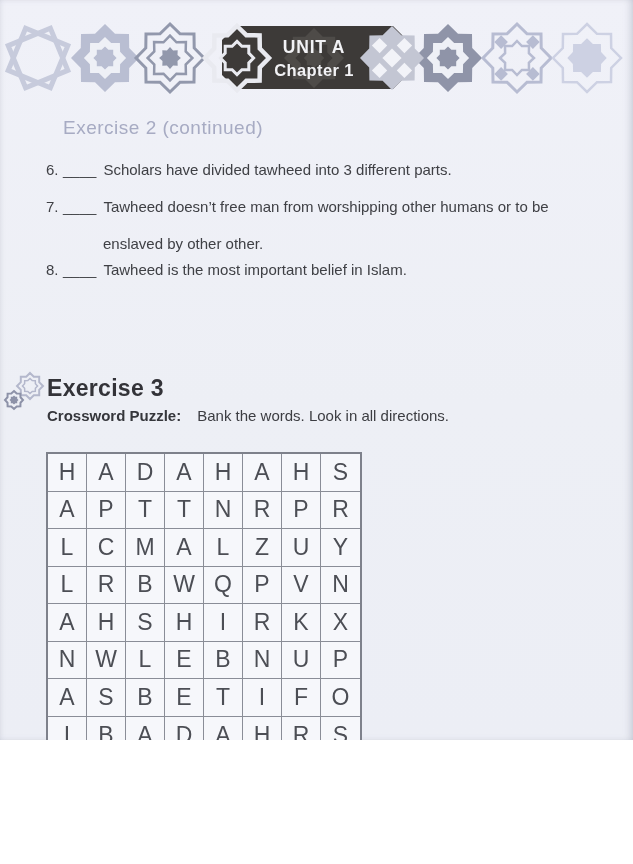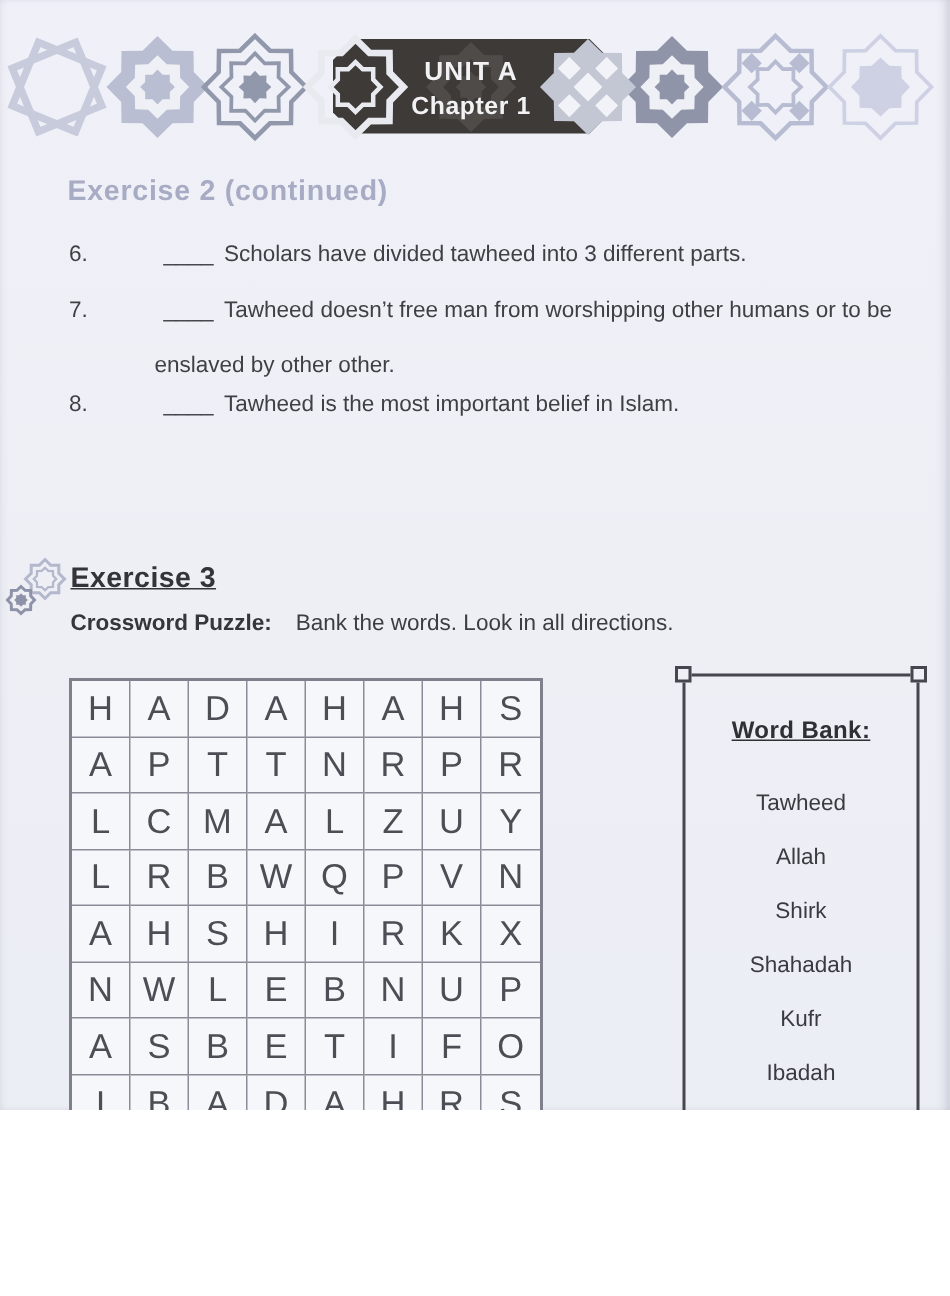--- a/index.html
+++ b/index.html
@@ -9,32 +9,32 @@
     background:linear-gradient(180deg,#f0f1f8 0%,#edeff5 55%,#eceef5 100%);
     font-family:"Liberation Sans", sans-serif;
     overflow:hidden;
     box-shadow: inset -5px 0 8px -4px rgba(110,115,140,.38), inset 3px 0 6px -4px rgba(110,115,140,.25);
   }
   svg{display:block;}
   .header-svg{position:absolute;left:0;top:0;}
   .footer-svg{position:absolute;left:0;top:805px;}
 
   .ex2-title{
-    position:absolute;left:45px;top:117px;
-    font-size:19px;font-weight:bold;color:#a7abc3;letter-spacing:.5px;
+    position:absolute;left:63px;top:117px;
+    font-size:19px;font-weight:normal;color:#a7abc3;letter-spacing:.5px;
   }
   .q{position:absolute;left:46px;font-size:15px;color:#3f4045;white-space:nowrap;}
   .qnum{display:inline-block;width:17px;}
-  .qblank{display:inline-block;margin-right:7px;color:#3f4045;margin-left:46px;}
+  .qblank{display:inline-block;margin-right:7px;color:#3f4045;}
   .q6{top:161px}.q7{top:198px}.q7b{top:235px;left:103px}.q8{top:261px}.q9{top:296px}
 
   .ex3-deco{position:absolute;left:2px;top:371px;}
   .ex3-title{
     position:absolute;left:47px;top:375px;
-    font-size:19px;font-weight:bold;color:#333338;letter-spacing:.3px;text-decoration:underline;
+    font-size:23px;font-weight:bold;color:#333338;letter-spacing:.3px;
   }
   .instruction{position:absolute;left:47px;top:407px;font-size:15px;color:#3c3d42;}
   .instruction .label{font-weight:bold;color:#35363b;margin-right:16px;}
 
   .grid{
     position:absolute;left:46px;top:452px;width:316px;height:304px;
     display:grid;grid-template-columns:repeat(8,1fr);grid-template-rows:repeat(8,1fr);
     border:2px solid #7e818b;background:#f6f7fb;box-sizing:border-box;
   }
   .cell{
@@ -194,35 +194,20 @@
       <div class="cell">I</div>
       <div class="cell">B</div>
       <div class="cell">A</div>
       <div class="cell">D</div>
       <div class="cell">A</div>
       <div class="cell">H</div>
       <div class="cell">R</div>
       <div class="cell">S</div>
     </div>
 
-  <div class="wordbank">
-    <div class="wb-corner tl"></div>
-    <div class="wb-corner tr"></div>
-    <div class="wb-corner bl"></div>
-    <div class="wb-corner br"></div>
-    <div class="wb-title">Word Bank:</div>
-    <div class="wb-words">
-        <div class="wb-word">Tawheed</div>
-        <div class="wb-word">Allah</div>
-        <div class="wb-word">Shirk</div>
-        <div class="wb-word">Shahadah</div>
-        <div class="wb-word">Kufr</div>
-        <div class="wb-word">Ibadah</div>
-      </div>
-  </div>
 
   <svg class="footer-svg" width="633" height="45" viewBox="0 0 633 45">
     <g id="footer-stars">
         <polygon points="25.0,6.5 29.7,11.1 36.3,11.2 36.4,17.8 41.0,22.5 36.4,27.2 36.3,33.8 29.7,33.9 25.0,38.5 20.3,33.9 13.7,33.8 13.6,27.2 9.0,22.5 13.6,17.8 13.7,11.2 20.3,11.1" fill="#fbfcfe" stroke="#9aa1b0" stroke-width="1.2"></polygon>
         <polygon points="54.0,6.5 58.7,11.1 65.3,11.2 65.4,17.8 70.0,22.5 65.4,27.2 65.3,33.8 58.7,33.9 54.0,38.5 49.3,33.9 42.7,33.8 42.6,27.2 38.0,22.5 42.6,17.8 42.7,11.2 49.3,11.1" fill="#eceef3" stroke="#9aa1b0" stroke-width="1.2"></polygon>
         <polygon points="83.0,6.5 87.7,11.1 94.3,11.2 94.4,17.8 99.0,22.5 94.4,27.2 94.3,33.8 87.7,33.9 83.0,38.5 78.3,33.9 71.7,33.8 71.6,27.2 67.0,22.5 71.6,17.8 71.7,11.2 78.3,11.1" fill="#dfe1e8" stroke="#9aa1b0" stroke-width="1.2"></polygon>
         <polygon points="112.0,6.5 116.7,11.1 123.3,11.2 123.4,17.8 128.0,22.5 123.4,27.2 123.3,33.8 116.7,33.9 112.0,38.5 107.3,33.9 100.7,33.8 100.6,27.2 96.0,22.5 100.6,17.8 100.7,11.2 107.3,11.1" fill="#d2d4dc" stroke="#9aa1b0" stroke-width="1.2"></polygon>
         <polygon points="141.0,6.5 145.7,11.1 152.3,11.2 152.4,17.8 157.0,22.5 152.4,27.2 152.3,33.8 145.7,33.9 141.0,38.5 136.3,33.9 129.7,33.8 129.6,27.2 125.0,22.5 129.6,17.8 129.7,11.2 136.3,11.1" fill="#c4c6cf" stroke="#c4c6cf" stroke-width="1.2"></polygon>
         <polygon points="170.0,6.5 174.7,11.1 181.3,11.2 181.4,17.8 186.0,22.5 181.4,27.2 181.3,33.8 174.7,33.9 170.0,38.5 165.3,33.9 158.7,33.8 158.6,27.2 154.0,22.5 158.6,17.8 158.7,11.2 165.3,11.1" fill="#b4b6bf" stroke="#b4b6bf" stroke-width="1.2"></polygon>
         <polygon points="199.0,6.5 203.7,11.1 210.3,11.2 210.4,17.8 215.0,22.5 210.4,27.2 210.3,33.8 203.7,33.9 199.0,38.5 194.3,33.9 187.7,33.8 187.6,27.2 183.0,22.5 187.6,17.8 187.7,11.2 194.3,11.1" fill="#a0a2aa" stroke="#a0a2aa" stroke-width="1.2"></polygon>

